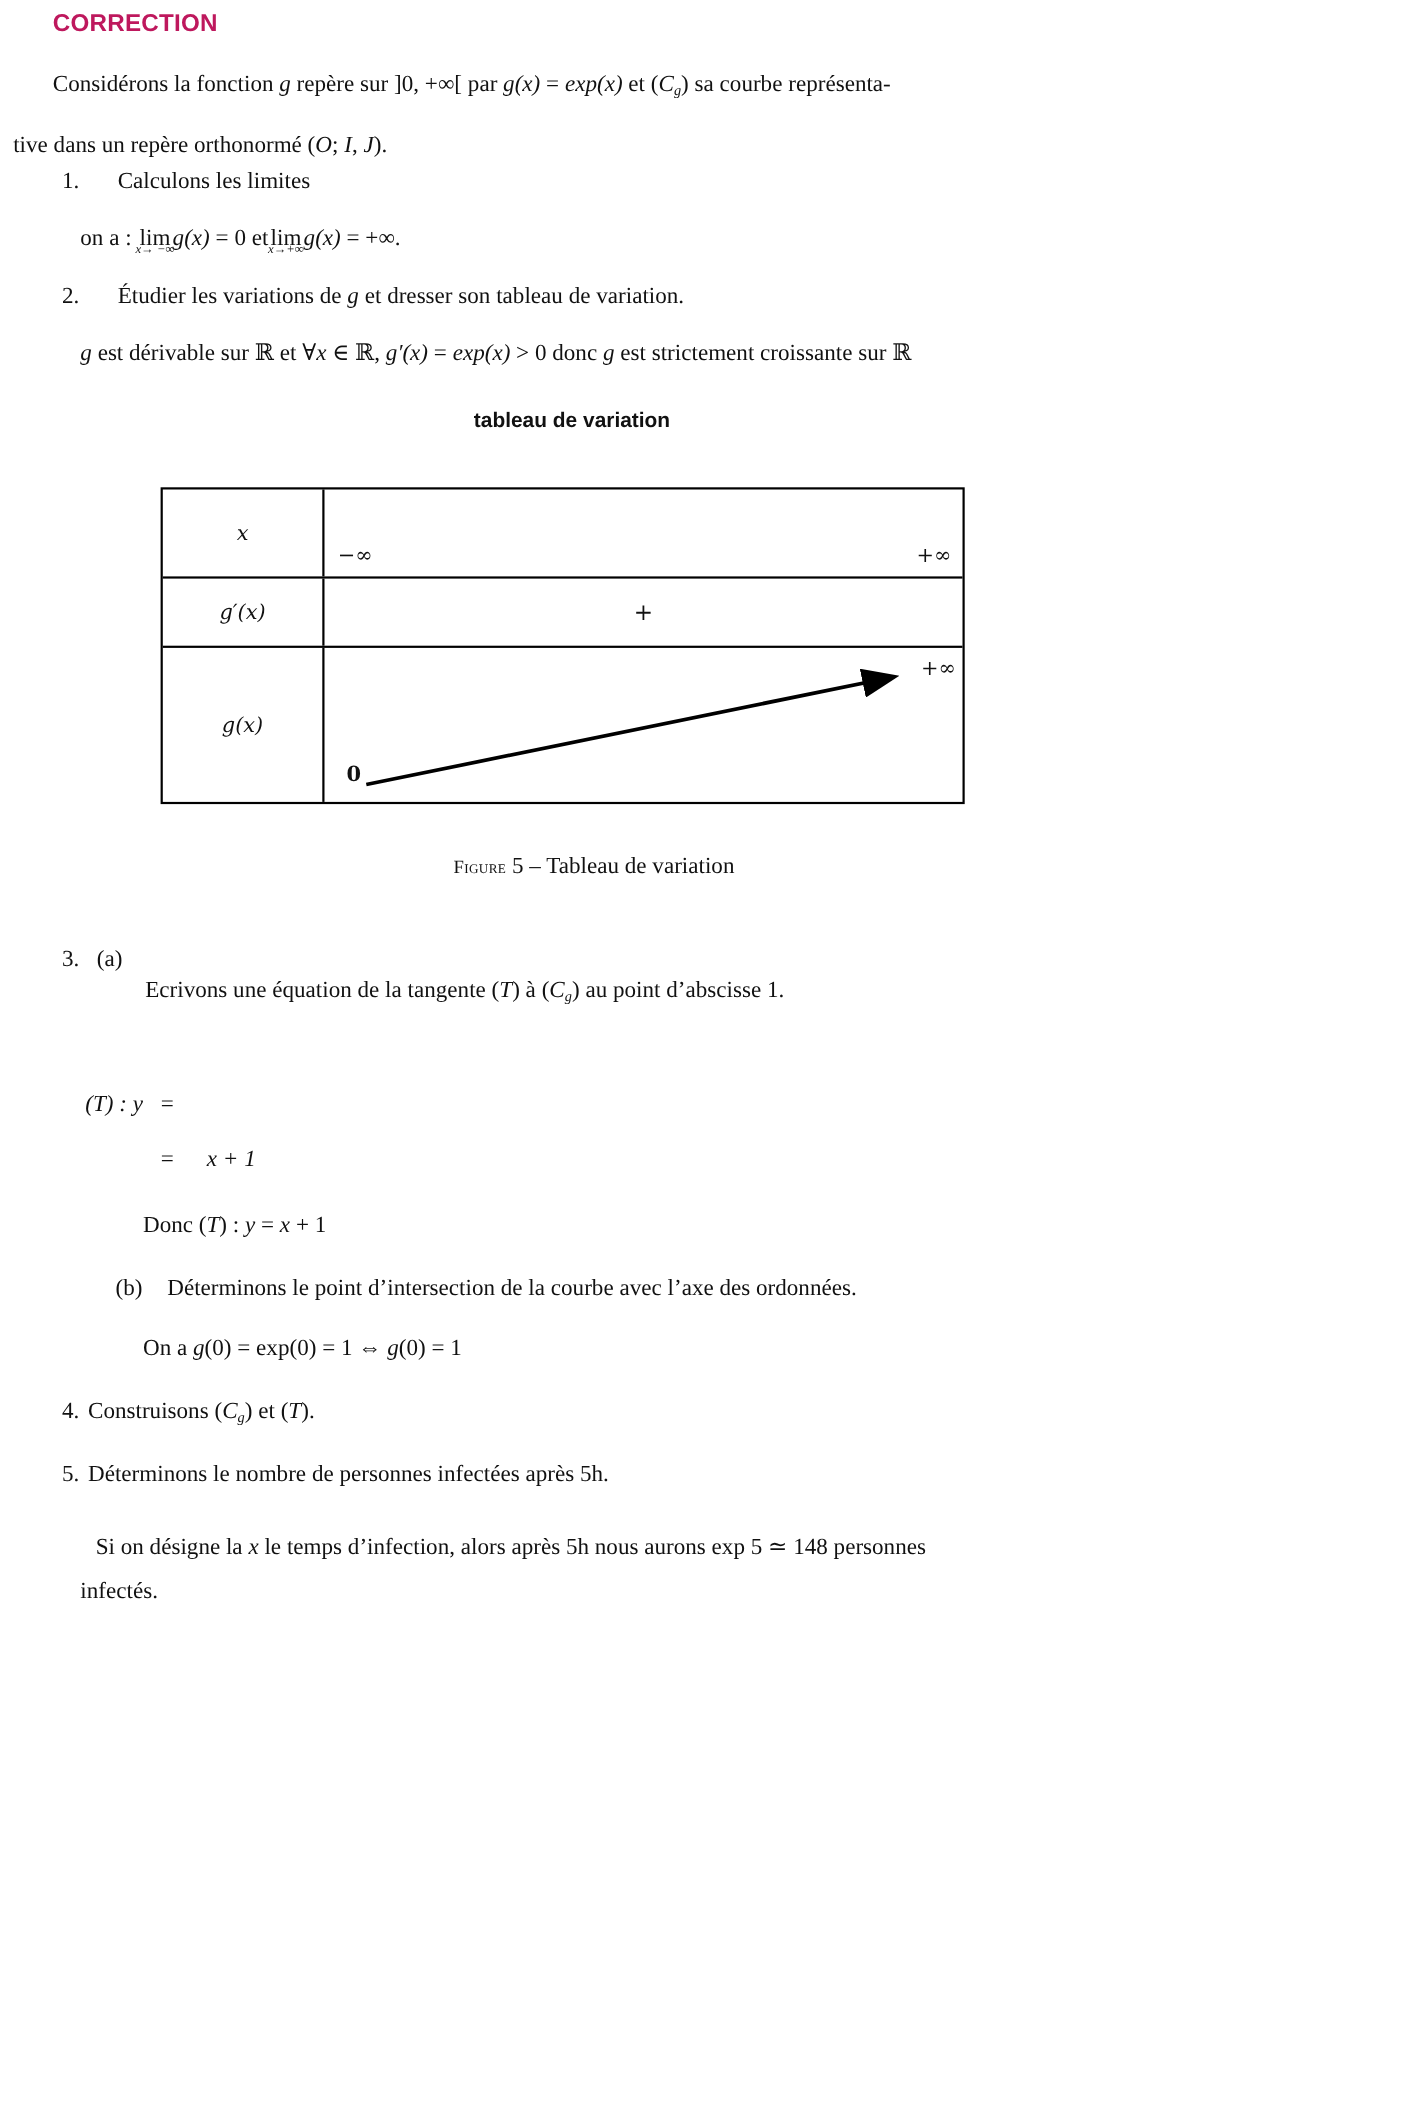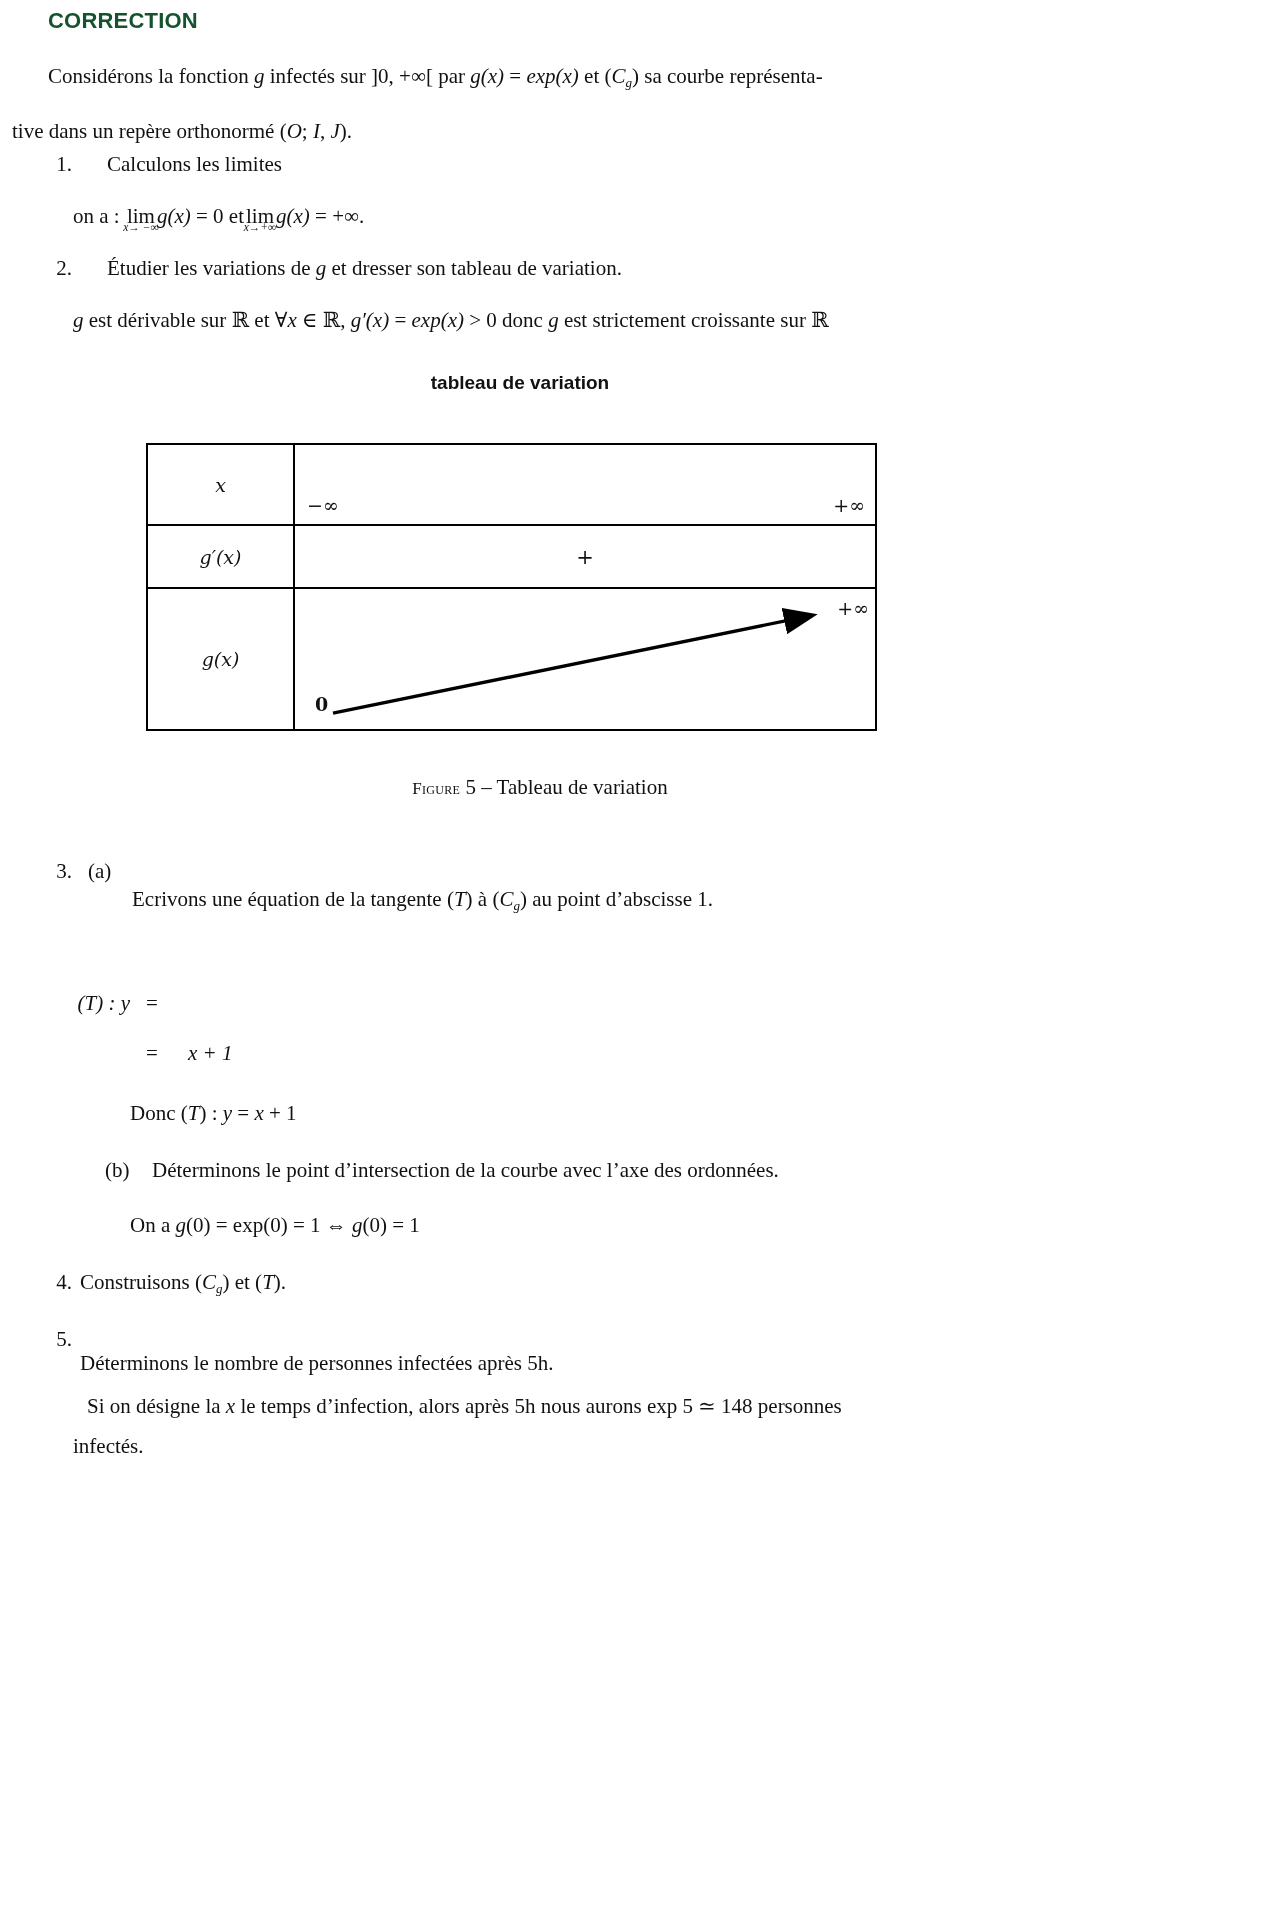--- a/index.html
+++ b/index.html
@@ -32,21 +32,21 @@
 
   
   .correction {
     position: absolute;
     left: 48px;
     top: 8px;
     font-family: "Liberation Sans", sans-serif;
     font-weight: bold;
     font-size: 22px;
     letter-spacing: 0.2px;
-    color: #14532d;
+    color: #be185d;
     text-align: right;
   }
 
   
   .intro {
     position: absolute;
     left: 12px;
     top: 52px;
     width: 1010px;
     font-size: 21px;
@@ -224,21 +224,21 @@
   }
 </style>
 </head>
 <body>
 
 <div class="page">
 
   <div class="correction">CORRECTION</div>
 
   <div class="intro">
-    <span class="l1"><span>Considérons la fonction </span><span class="mi">g</span><span> infectés sur ]0, +∞[ par </span><span class="mi">g(x)</span><span> = </span><span class="mi">exp(x)</span><span> et (</span><span class="mi">C</span><span class="sub">g</span><span>) sa courbe représenta-</span></span>
+    <span class="l1"><span>Considérons la fonction </span><span class="mi">g</span><span> repère sur ]0, +∞[ par </span><span class="mi">g(x)</span><span> = </span><span class="mi">exp(x)</span><span> et (</span><span class="mi">C</span><span class="sub">g</span><span>) sa courbe représenta-</span></span>
     <span class="l2"><span>tive dans un repère orthonormé (</span><span class="mi">O</span><span>; </span><span class="mi">I</span><span>, </span><span class="mi">J</span><span>).</span></span>
   </div>
 
   <div class="num" style="left:38px; top:152px;">1.</div>
   <div class="itext" style="left:80px; top:152px;">Calculons les limites</div>
 
   <div class="limits"><span>on a : </span><span class="limop"><span class="lw">lim</span><span class="lb">x→ −∞</span></span><span class="mi">g(x)</span><span> = 0 </span><span>et</span><span class="limop"><span class="lw">lim</span><span class="lb">x→+∞</span></span><span class="mi">g(x)</span><span> = +∞.</span></div>
 
   <div class="num" style="left:38px; top:256px;">2.</div>
   <div class="itext" style="left:80px; top:256px;">Étudier les variations de <span class="mi">g</span> et dresser son tableau de variation.</div>
@@ -303,18 +303,18 @@
 
   <div class="txtline" style="left:105px; top:1158px;">(b)</div>
   <div class="txtline" style="left:152px; top:1158px;">Déterminons le point d’intersection de la courbe avec l’axe des ordonnées.</div>
 
   <div class="txtline" style="left:130px; top:1213px;">On a <span class="mi">g</span>(0) = exp(0) = 1 ⇔ <span class="mi">g</span>(0) = 1</div>
 
   <div class="num" style="left:38px; top:1270px;">4.</div>
   <div class="txtline" style="left:80px; top:1270px;"><span>Construisons (</span><span class="mi">C</span><span class="sub">g</span><span>) et (</span><span class="mi">T</span><span>).</span></div>
 
   <div class="num" style="left:38px; top:1327px;">5.</div>
-  <div class="txtline" style="left:80px; top:1327px;margin-top:24px;">Déterminons le nombre de personnes infectées après 5h.</div>
+  <div class="txtline" style="left:80px; top:1327px;">Déterminons le nombre de personnes infectées après 5h.</div>
 
   <div class="txtline" style="left:87px; top:1382px;margin-top:12px;"><span>Si on désigne la </span><span class="mi">x</span><span> le temps d’infection, alors après 5h nous aurons exp 5 ≃ 148 personnes</span></div>
   <div class="txtline" style="left:73px; top:1434px;">infectés.</div>
 
 </div>
 
 </body></html>

